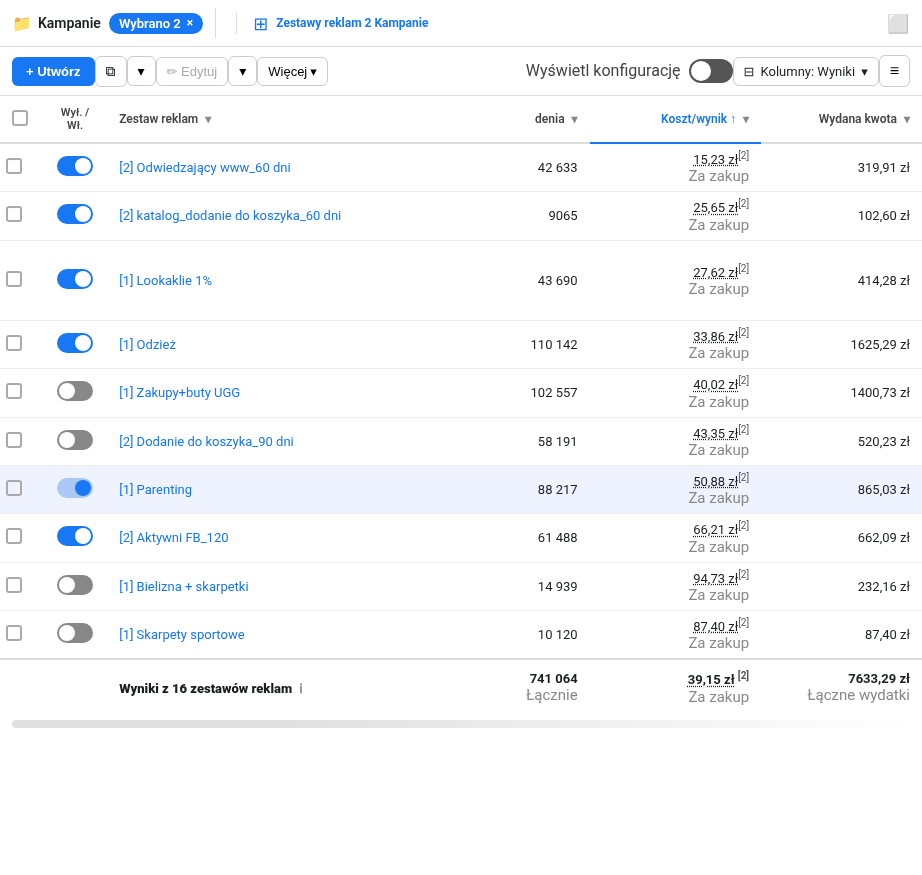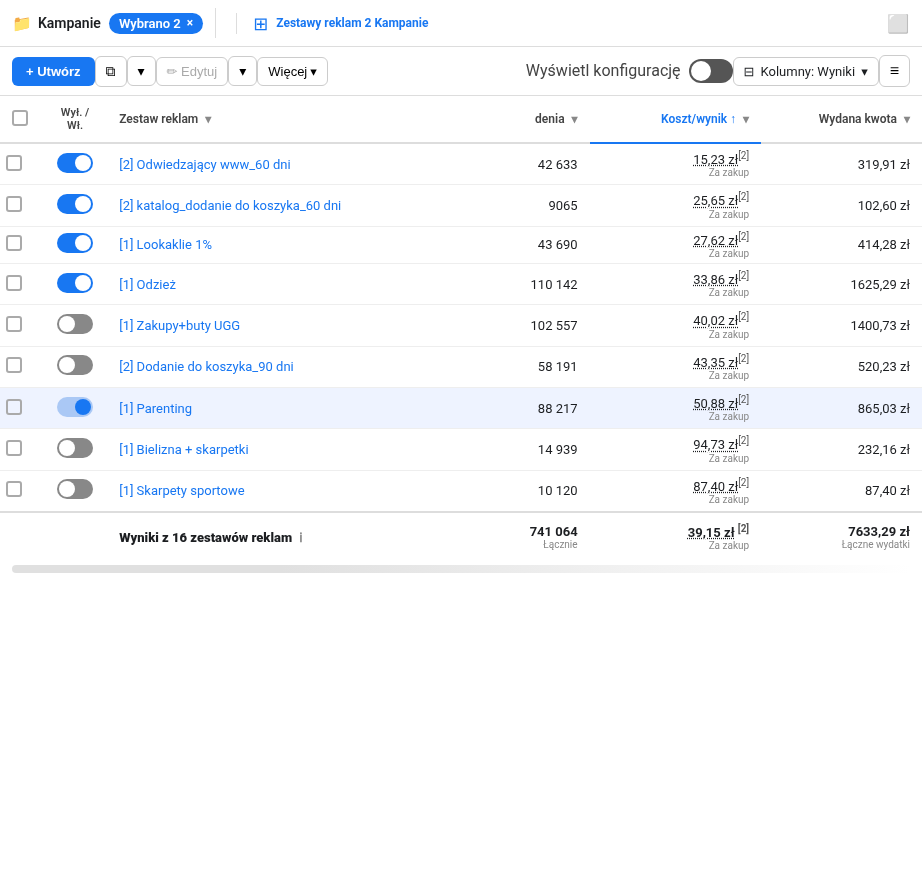--- a/index.html
+++ b/index.html
@@ -86,21 +86,21 @@
     tbody tr { border-bottom: 1px solid #eee; }
 
     td { padding: 0 12px; vertical-align: middle; }
     td.check-col { width: 36px; padding: 0 6px; }
     td.toggle-col { width: 60px; text-align: center; }
     td.name-col { color: #1877f2; cursor: pointer; font-size: 13px; }
     td.num-col { text-align: right; }
     td.cost-col { text-align: right; }
     td.spent-col { text-align: right; }
     .cost-val { text-decoration: underline; text-decoration-style: dotted; }
-    .sub-label { font-size: 10px; color: #888; }
+    .sub-label { font-size: 15px; color: #888; }
 
     .toggle-on {
       width: 36px; height: 20px; background: #1877f2; border-radius: 10px;
       position: relative; display: inline-block;
     }
     .toggle-on .knob {
       width: 16px; height: 16px; background: #fff; border-radius: 50%;
       position: absolute; top: 2px; right: 2px;
     }
     .toggle-off {
@@ -234,21 +234,21 @@
     </td>
     <td class="spent-col" style="padding: 10px 12px;">102,60 zł</td>
   </tr>
         <tr>
     <td class="check-col">
       <span class="check-box"></span>
     </td>
     <td class="toggle-col"><div class="toggle-on"><div class="knob"></div></div></td>
     <td class="name-col" style="padding: 10px 12px;">[1] Lookaklie 1%</td>
     <td class="num-col" style="padding: 10px 12px;">43 690</td>
-    <td class="cost-col" style="padding: 4px 12px;">
+    <td class="cost-col" style="padding: 22px 12px;">
       <div><span class="cost-val">27,62 zł</span><sup style="font-size:10px;color:#555;">[2]</sup></div>
       <div class="sub-label">Za zakup</div>
     </td>
     <td class="spent-col" style="padding: 10px 12px;">414,28 zł</td>
   </tr>
         <tr>
     <td class="check-col">
       <span class="check-box"></span>
     </td>
     <td class="toggle-col"><div class="toggle-on"><div class="knob"></div></div></td>
@@ -291,20 +291,33 @@
       <span class="check-box"></span>
     </td>
     <td class="toggle-col"><div class="toggle-half"><div class="knob"></div></div></td>
     <td class="name-col" style="padding: 10px 12px;">[1] Parenting</td>
     <td class="num-col" style="padding: 10px 12px;">88 217</td>
     <td class="cost-col" style="padding: 6px 12px;">
       <div><span class="cost-val">50,88 zł</span><sup style="font-size:10px;color:#555;">[2]</sup></div>
       <div class="sub-label">Za zakup</div>
     </td>
     <td class="spent-col" style="padding: 10px 12px;">865,03 zł</td>
+  </tr>
+        <tr>
+    <td class="check-col">
+      <span class="check-box"></span>
+    </td>
+    <td class="toggle-col"><div class="toggle-on"><div class="knob"></div></div></td>
+    <td class="name-col" style="padding: 10px 12px;">[2] Aktywni FB_120</td>
+    <td class="num-col" style="padding: 10px 12px;">61 488</td>
+    <td class="cost-col" style="padding: 6px 12px;">
+      <div><span class="cost-val">66,21 zł</span><sup style="font-size:10px;color:#555;">[2]</sup></div>
+      <div class="sub-label">Za zakup</div>
+    </td>
+    <td class="spent-col" style="padding: 10px 12px;">662,09 zł</td>
   </tr>
         <tr>
     <td class="check-col">
       <span class="check-box"></span>
     </td>
     <td class="toggle-col"><div class="toggle-off"><div class="knob"></div></div></td>
     <td class="name-col" style="padding: 10px 12px;">[1] Bielizna + skarpetki</td>
     <td class="num-col" style="padding: 10px 12px;">14 939</td>
     <td class="cost-col" style="padding: 6px 12px;">
       <div><span class="cost-val">94,73 zł</span><sup style="font-size:10px;color:#555;">[2]</sup></div>

